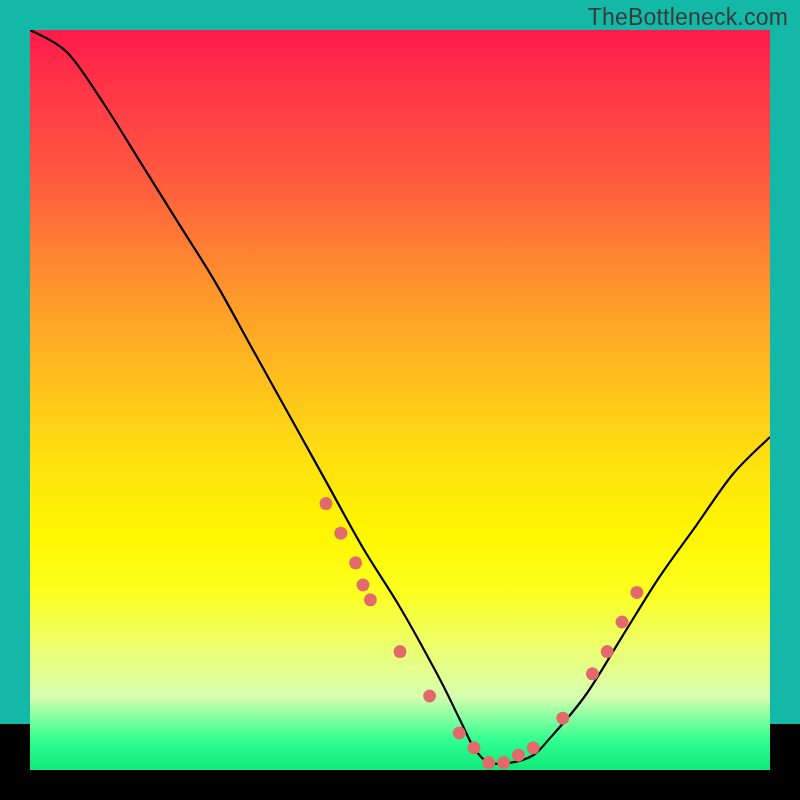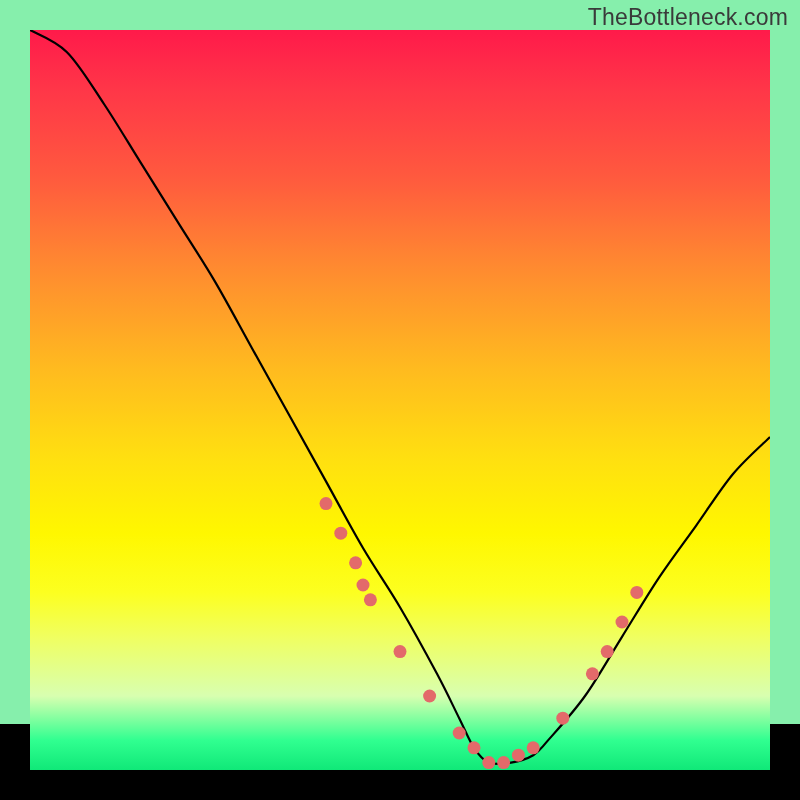--- a/index.html
+++ b/index.html
@@ -7,21 +7,21 @@
     padding: 0;
     width: 800px;
     height: 800px;
     background: #000;
     overflow: hidden;
   }
   .container {
     position: relative;
     width: 800px;
     height: 724px;
-    background: #86efac;
+    background: #14b8a6;
   }
   .watermark {
     position: absolute;
     top: 4px;
     right: 12px;
     color: #3a3a3a;
     font-family: Arial, Helvetica, sans-serif;
     font-size: 23px;
     letter-spacing: 0.2px;
     z-index: 10;

